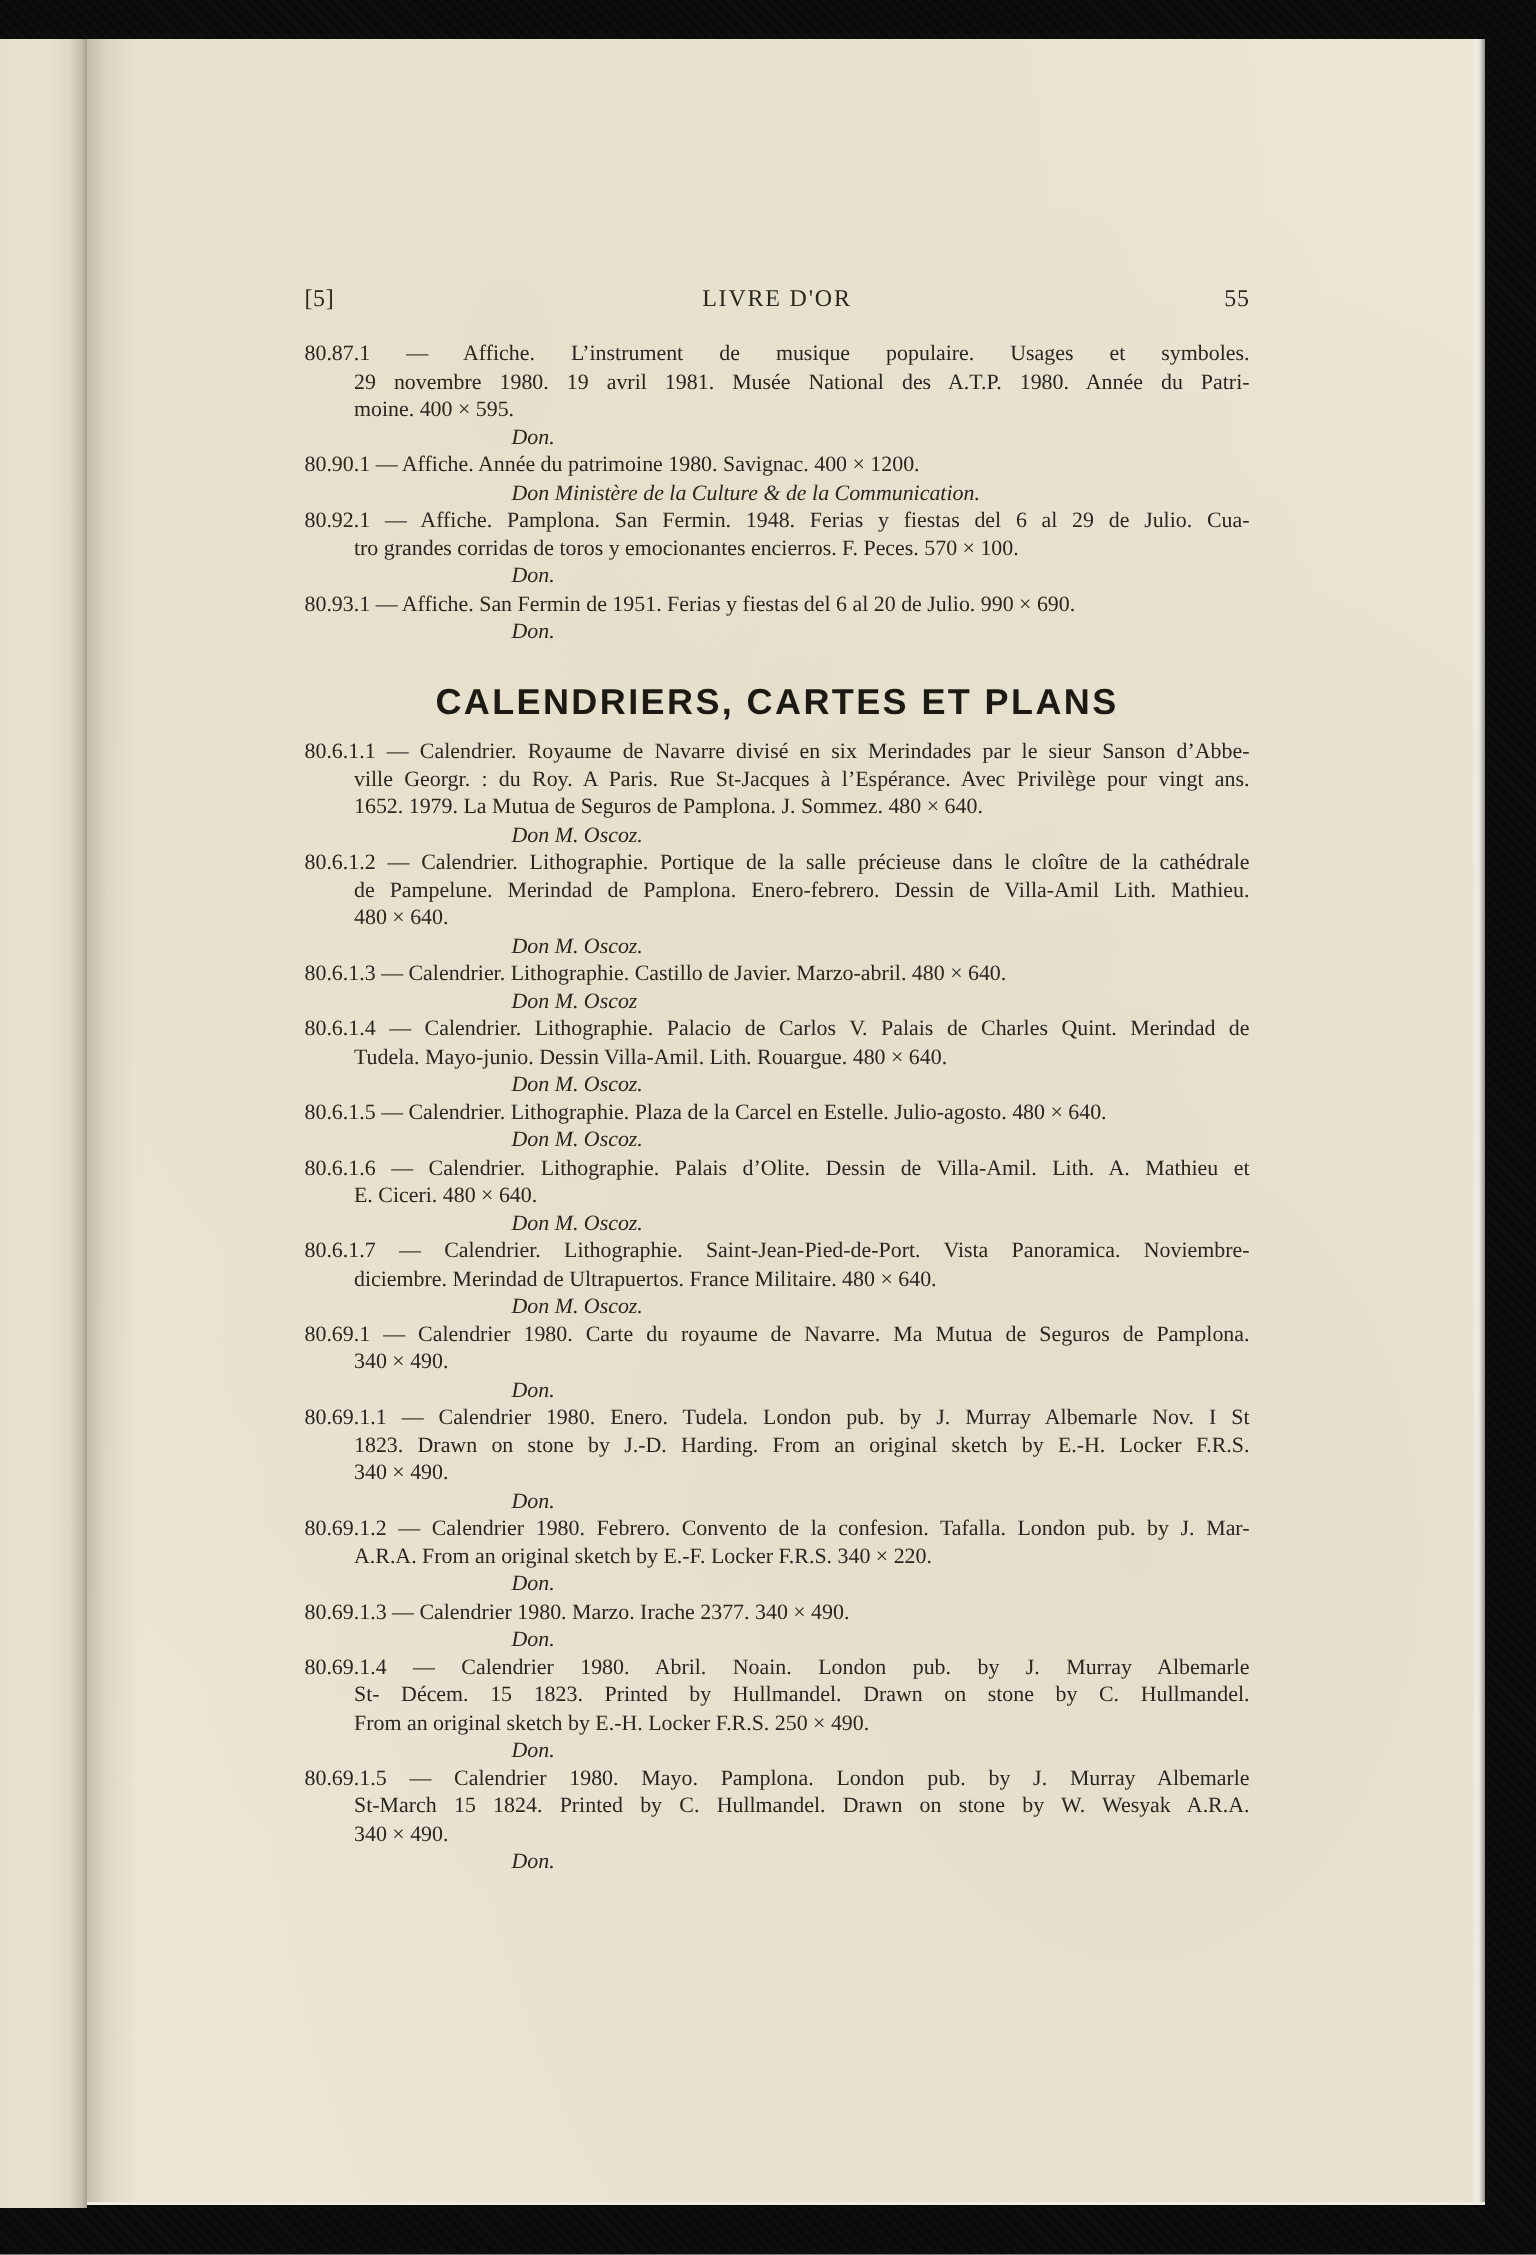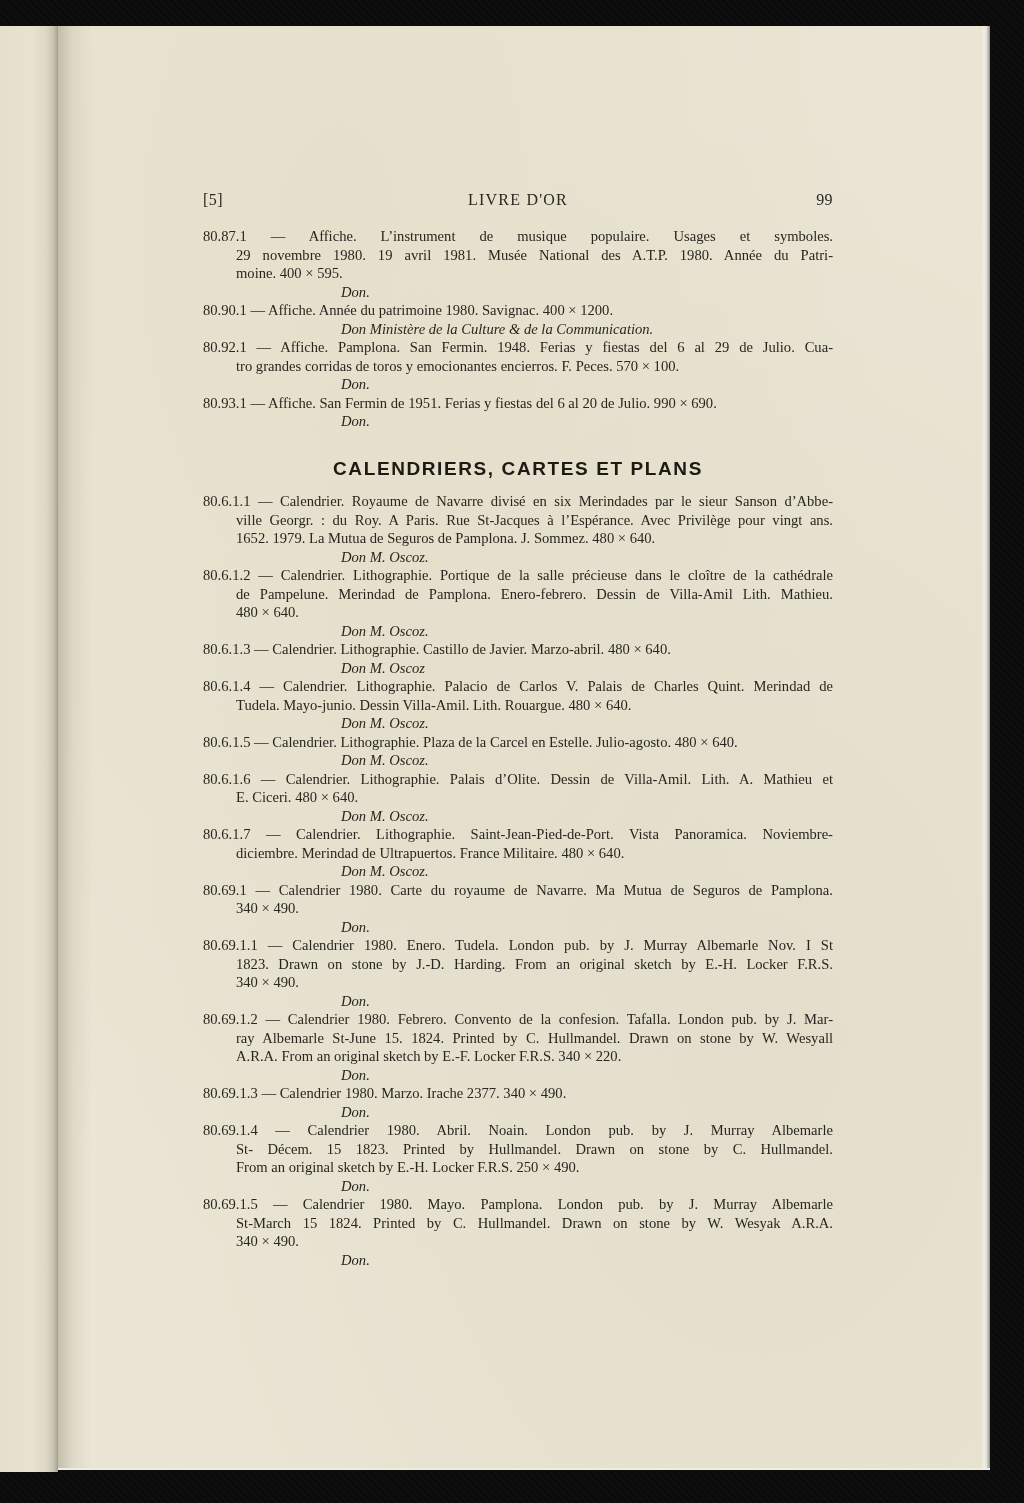--- a/index.html
+++ b/index.html
@@ -41,42 +41,42 @@
   }
   .pagehead .folio{width:90px;text-align:left;}
   .pagehead .running{flex:1;text-align:center;letter-spacing:1.2px;}
   .pagehead .pageno{width:90px;text-align:right;}
   #entries{
     position:absolute;left:145px;top:201px;width:630px;
     font-size:14.6px;line-height:18.5px;color:var(--ink);
   }
   .section-heading{
     font-family:"Liberation Sans", sans-serif;
-    font-weight:700;font-size:19px;letter-spacing:1.6px;
+    font-weight:700;font-size:24px;letter-spacing:1.6px;
     text-align:center;color:#1d1a14;
     margin:29px 0 14px;
   }
   .entry{margin:0;}
   .l{min-height:18.5px;}
   .l.cont{padding-left:33px;}
   .l.full{text-align:justify;text-align-last:justify;}
   .l.credit{padding-left:138px;font-style:italic;}
 </style>
 </head>
 <body>
 
 <div class="prev-page"></div>
 
 <div class="page">
   <div class="page-right-edge"></div>
 
   <div class="pagehead">
     <span class="folio">[5]</span>
     <span class="running">LIVRE D'OR</span>
-    <span class="pageno">99</span>
+    <span class="pageno">55</span>
   </div>
 
   <div id="entries">
       <div class="entry">
         <div class="l full"><span>80.87.1</span> <span>—</span> <span>Affiche. L’instrument de musique populaire. Usages et symboles.</span></div>
         <div class="l cont full">29 novembre 1980. 19 avril 1981. Musée National des A.T.P. 1980. Année du Patri-</div>
         <div class="l cont">moine. 400 × 595.</div>
         <div class="l credit">Don.</div>
       </div>
       <div class="entry">
@@ -134,21 +134,20 @@
         <div class="l credit">Don.</div>
       </div>
       <div class="entry">
         <div class="l full"><span>80.69.1.1</span> <span>—</span> <span>Calendrier 1980. Enero. Tudela. London pub. by J. Murray Albemarle Nov. I St</span></div>
         <div class="l cont full">1823. Drawn on stone by J.-D. Harding. From an original sketch by E.-H. Locker F.R.S.</div>
         <div class="l cont">340 × 490.</div>
         <div class="l credit">Don.</div>
       </div>
       <div class="entry">
         <div class="l full"><span>80.69.1.2</span> <span>—</span> <span>Calendrier 1980. Febrero. Convento de la confesion. Tafalla. London pub. by J. Mar-</span></div>
-        <div class="l cont full">ray Albemarle St-June 15. 1824. Printed by C. Hullmandel. Drawn on stone by W. Wesyall</div>
         <div class="l cont">A.R.A. From an original sketch by E.-F. Locker F.R.S. 340 × 220.</div>
         <div class="l credit">Don.</div>
       </div>
       <div class="entry">
         <div class="l"><span>80.69.1.3</span> <span>—</span> <span>Calendrier 1980. Marzo. Irache 2377. 340 × 490.</span></div>
         <div class="l credit">Don.</div>
       </div>
       <div class="entry">
         <div class="l full"><span>80.69.1.4</span> <span>—</span> <span>Calendrier 1980. Abril. Noain. London pub. by J. Murray Albemarle</span></div>
         <div class="l cont full">St- Décem. 15 1823. Printed by Hullmandel. Drawn on stone by C. Hullmandel.</div>

